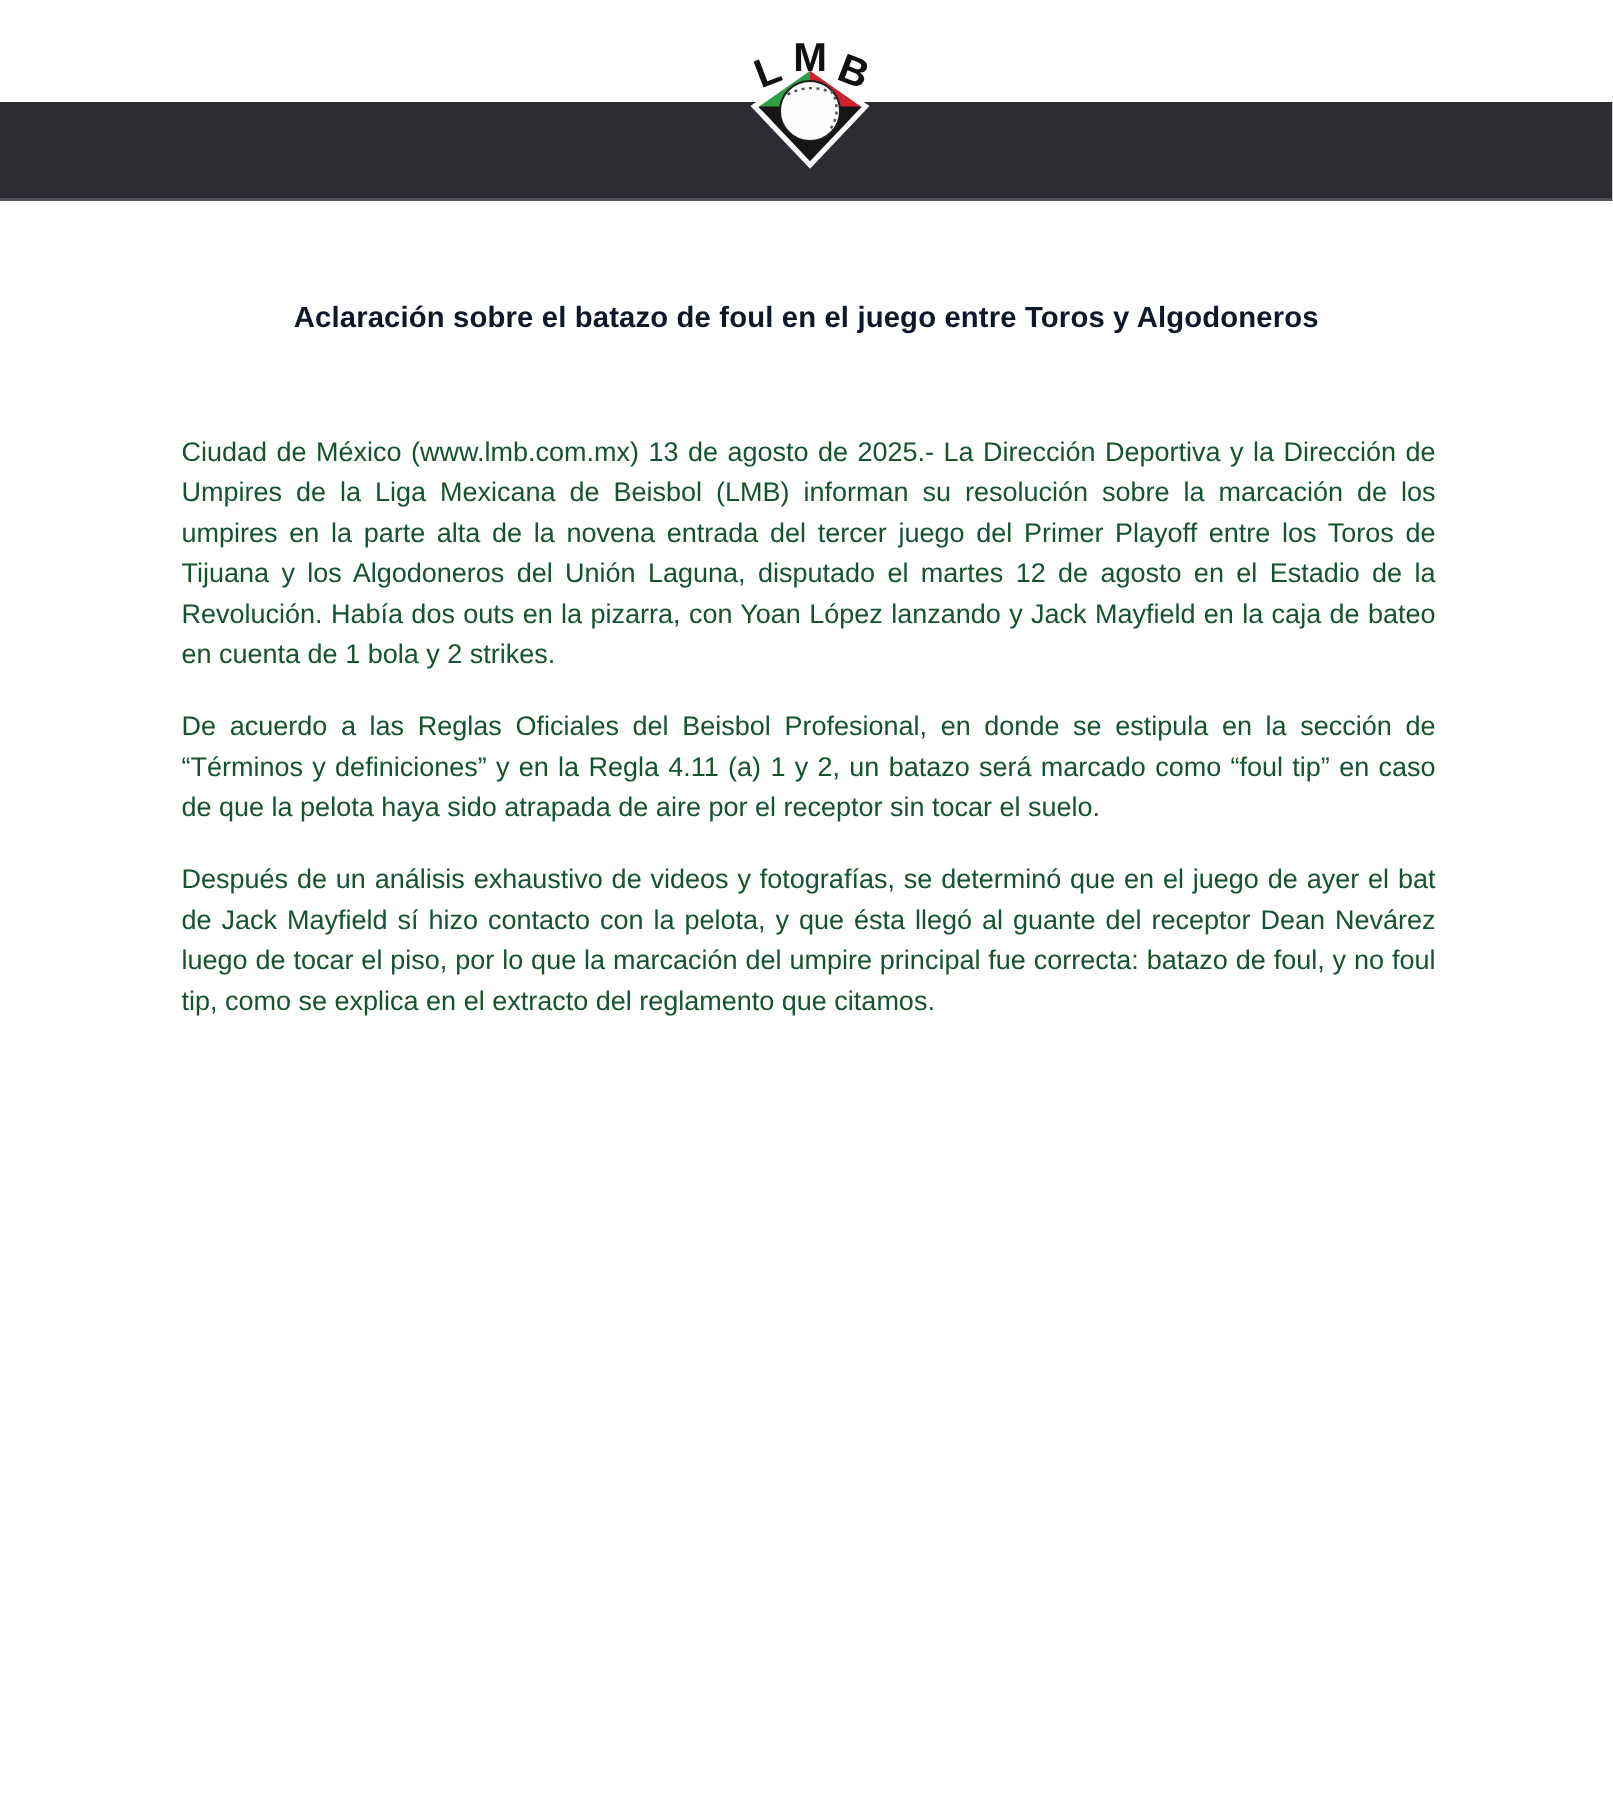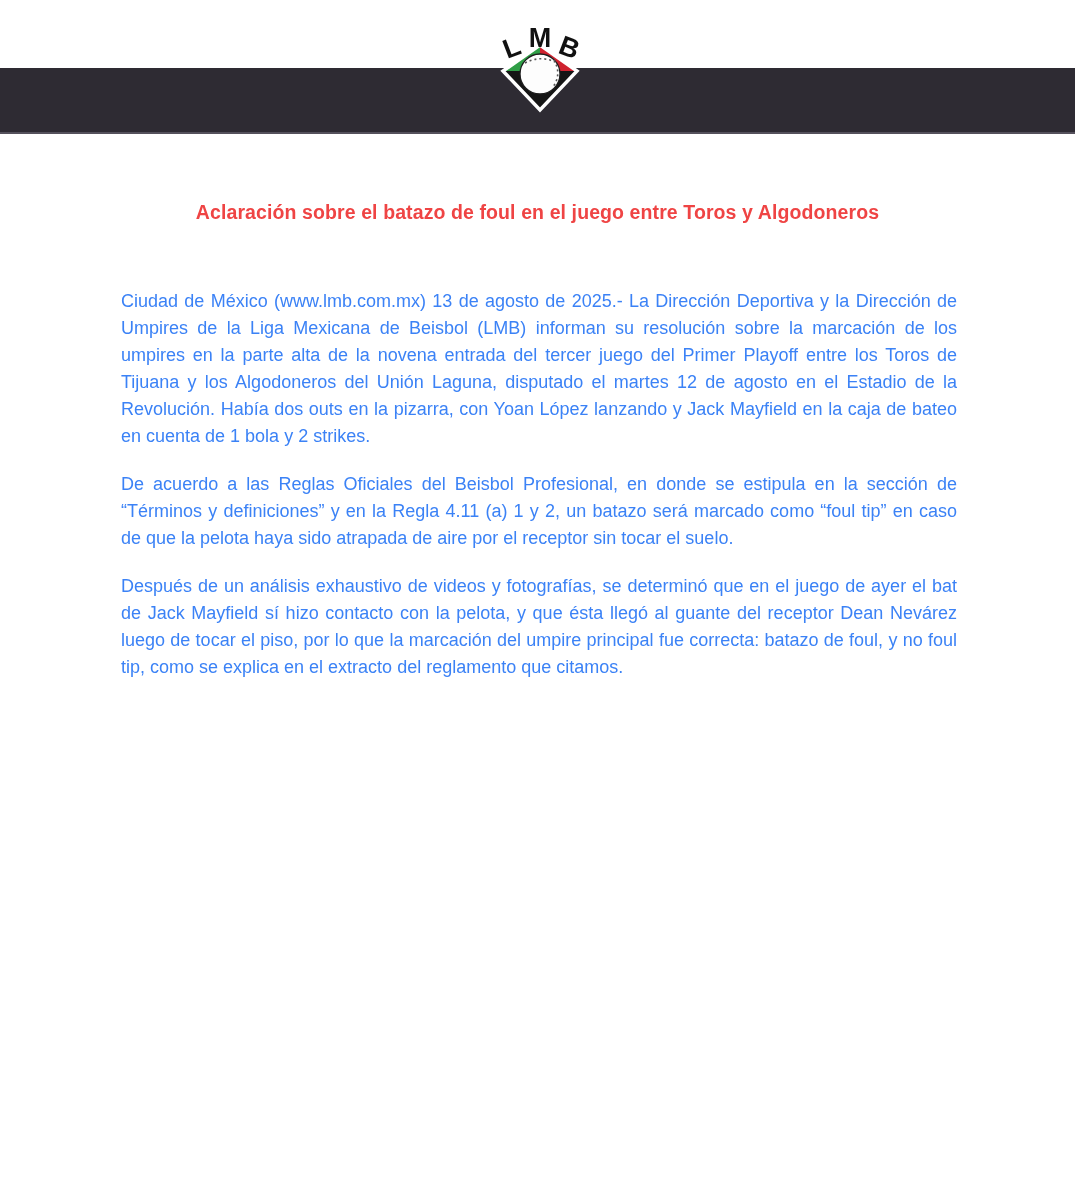--- a/index.html
+++ b/index.html
@@ -36,33 +36,33 @@
     width: 124px;
     height: 122px;
     z-index: 2;
   }
   .doc-title {
     margin: 64px 60px 0 60px;
     text-align: center;
     font-weight: bold;
     font-size: 19.5px;
     letter-spacing: 0.1px;
-    color: #ef4444;
+    color: #0f172a;
     line-height: 28px;
   }
   .doc-body {
     width: 836px;
     margin: 62px 118px 0 121px;
   }
   .doc-body p {
     margin: 0 0 21px 0;
     font-size: 18px;
     line-height: 27px;
     text-align: justify;
-    color: #3b82f6;
+    color: #14532d;
   }
 </style>
 </head>
 <body>
 
 <div class="top-area">
   <div class="dark-bar"></div>
 
   <div class="logo-wrap">
     <svg viewBox="0 0 124 122" width="124" height="122">

